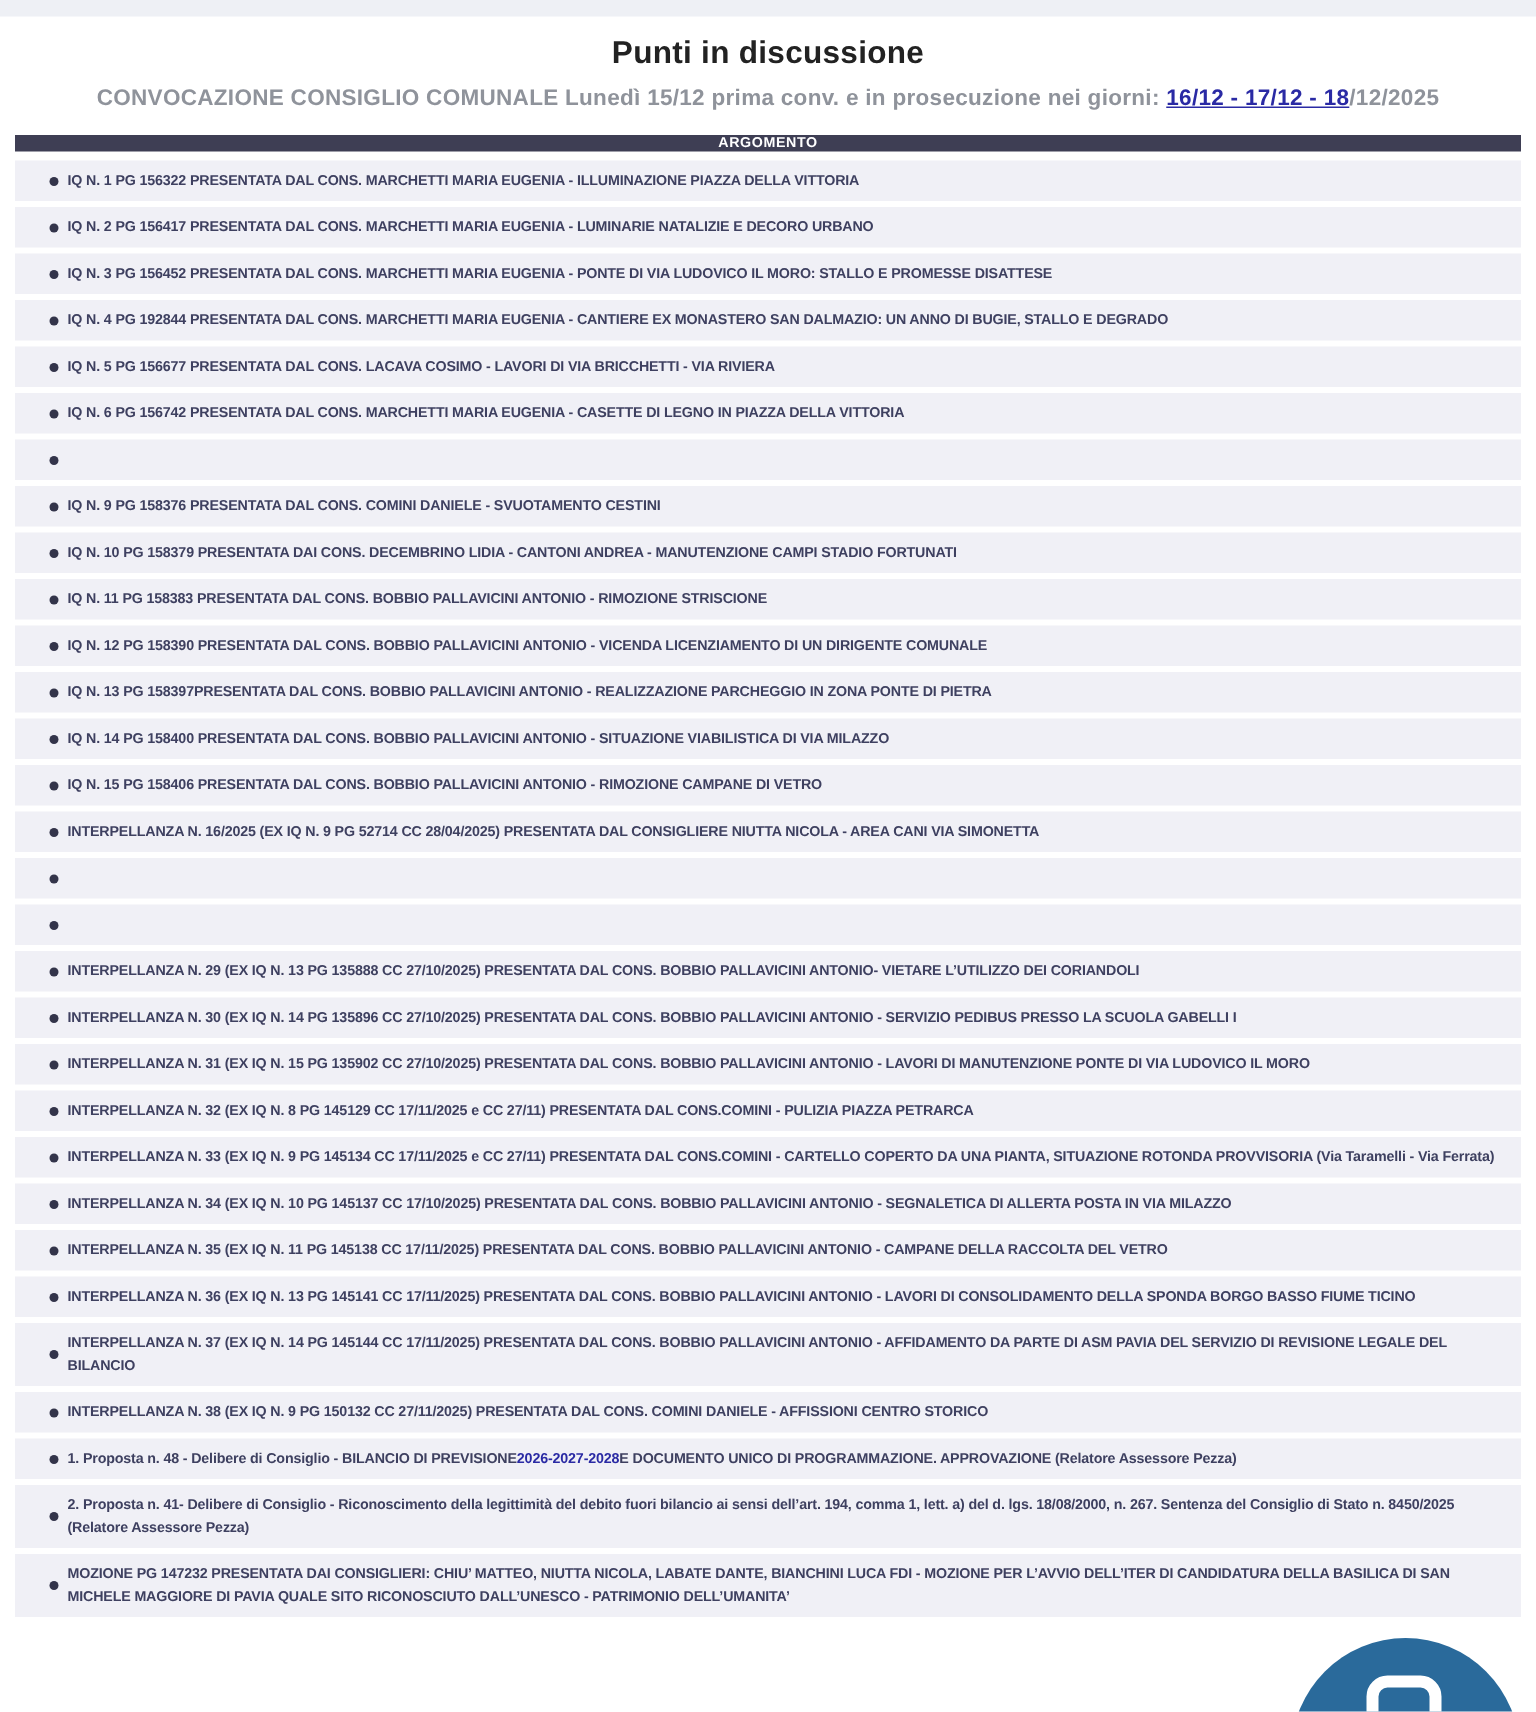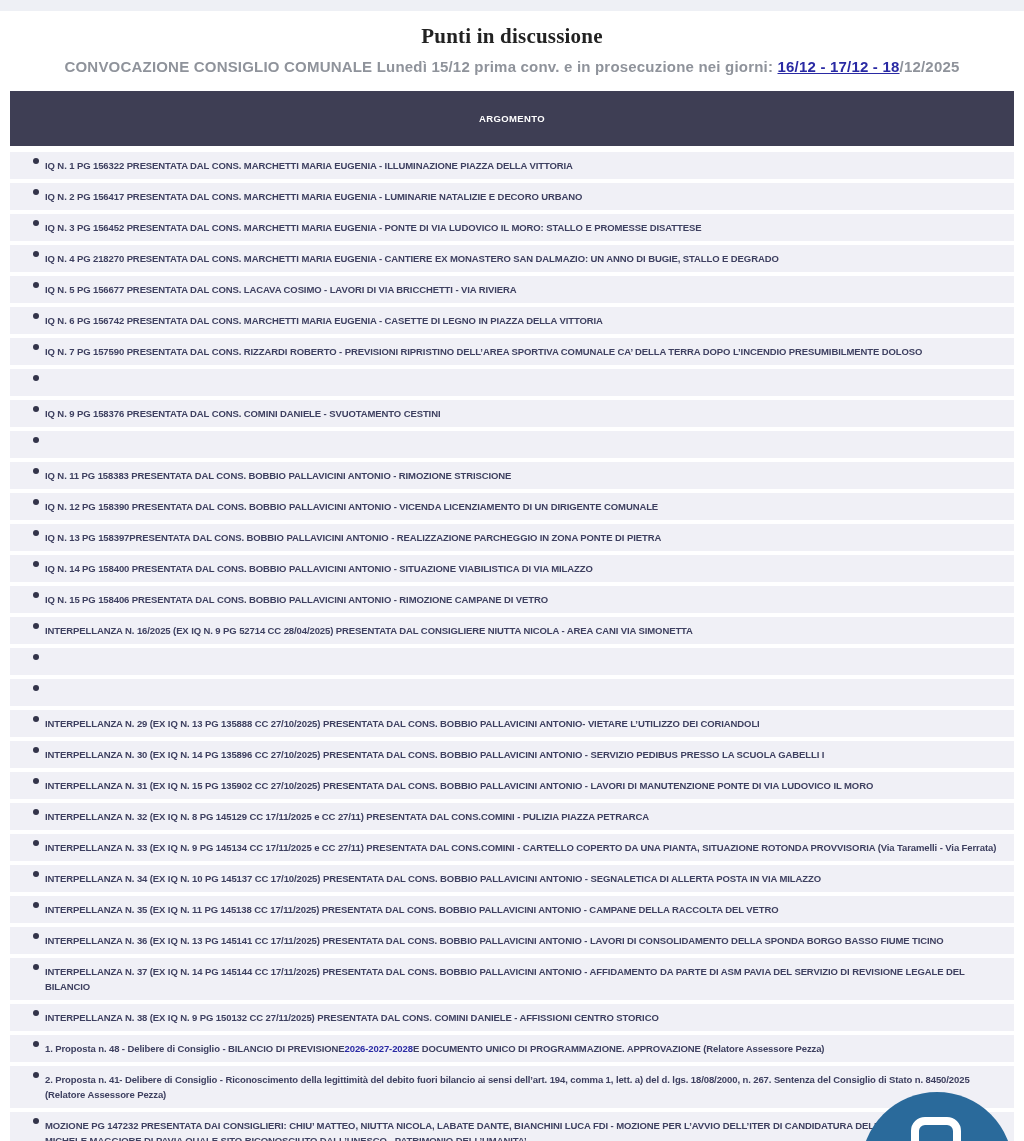--- a/index.html
+++ b/index.html
@@ -13,42 +13,41 @@
   .top-strip {
     width: 100%; height: 11px;
     background: #eef0f5;
   }
   .page-title {
     margin: 13px 10px 9px;
     text-align: center;
     font-size: 21px; font-weight: 700;
     color: #222222;
     letter-spacing: 0.2px;
-    font-family: Liberation Serif, serif;
   }
   .subtitle {
     margin: 0 12px 16px;
     text-align: center;
     font-size: 15px; font-weight: 600;
     color: #8f939b;
     letter-spacing: 0.2px;
   }
   .subtitle .hl { color: #2a2aa4; font-weight: 700; text-decoration: underline; }
   .table-wrap { margin: 0 10px; }
   .table-header {
     background: #3e3e54;
     color: #ffffff;
     font-size: 9.5px; font-weight: 700;
     text-align: center;
     letter-spacing: 0.4px;
-    padding: 22px 0;
+    padding: 0 0;
     margin-bottom: 6px;
   }
   .row {
-    display: flex; align-items: flex-start;
+    display: flex; align-items: center;
     background: #f0f0f6;
     margin-bottom: 4px;
     padding: 6px 12px 6px 0;
     min-height: 27px;
   }
   .bullet {
     flex: 0 0 auto;
     width: 6px; height: 6px;
     border-radius: 50%;
     background: #33344a;
@@ -97,43 +96,40 @@
       <div class="row">
         <span class="bullet"></span>
         <span class="row-text"><span>IQ N. 2 PG 156417 PRESENTATA DAL CONS. MARCHETTI MARIA EUGENIA - LUMINARIE NATALIZIE E DECORO URBANO</span></span>
       </div>
       <div class="row">
         <span class="bullet"></span>
         <span class="row-text"><span>IQ N. 3 PG 156452 PRESENTATA DAL CONS. MARCHETTI MARIA EUGENIA - PONTE DI VIA LUDOVICO IL MORO: STALLO E PROMESSE DISATTESE</span></span>
       </div>
       <div class="row">
         <span class="bullet"></span>
-        <span class="row-text"><span>IQ N. 4 PG 218270 PRESENTATA DAL CONS. MARCHETTI MARIA EUGENIA - CANTIERE EX MONASTERO SAN DALMAZIO: UN ANNO DI BUGIE, STALLO E DEGRADO</span></span>
+        <span class="row-text"><span>IQ N. 4 PG 192844 PRESENTATA DAL CONS. MARCHETTI MARIA EUGENIA - CANTIERE EX MONASTERO SAN DALMAZIO: UN ANNO DI BUGIE, STALLO E DEGRADO</span></span>
       </div>
       <div class="row">
         <span class="bullet"></span>
         <span class="row-text"><span>IQ N. 5 PG 156677 PRESENTATA DAL CONS. LACAVA COSIMO - LAVORI DI VIA BRICCHETTI - VIA RIVIERA</span></span>
       </div>
       <div class="row">
         <span class="bullet"></span>
         <span class="row-text"><span>IQ N. 6 PG 156742 PRESENTATA DAL CONS. MARCHETTI MARIA EUGENIA - CASETTE DI LEGNO IN PIAZZA DELLA VITTORIA</span></span>
       </div>
       <div class="row">
         <span class="bullet"></span>
-        <span class="row-text"><span>IQ N. 7 PG 157590 PRESENTATA DAL CONS. RIZZARDI ROBERTO - PREVISIONI RIPRISTINO DELL’AREA SPORTIVA COMUNALE CA’ DELLA TERRA DOPO L’INCENDIO PRESUMIBILMENTE DOLOSO</span></span>
-      </div>
-      <div class="row">
-        <span class="bullet"></span>
       </div>
       <div class="row">
         <span class="bullet"></span>
         <span class="row-text"><span>IQ N. 9 PG 158376 PRESENTATA DAL CONS. COMINI DANIELE - SVUOTAMENTO CESTINI</span></span>
       </div>
       <div class="row">
         <span class="bullet"></span>
+        <span class="row-text"><span>IQ N. 10 PG 158379 PRESENTATA DAI CONS. DECEMBRINO LIDIA - CANTONI ANDREA - MANUTENZIONE CAMPI STADIO FORTUNATI</span></span>
       </div>
       <div class="row">
         <span class="bullet"></span>
         <span class="row-text"><span>IQ N. 11 PG 158383 PRESENTATA DAL CONS. BOBBIO PALLAVICINI ANTONIO - RIMOZIONE STRISCIONE</span></span>
       </div>
       <div class="row">
         <span class="bullet"></span>
         <span class="row-text"><span>IQ N. 12 PG 158390 PRESENTATA DAL CONS. BOBBIO PALLAVICINI ANTONIO - VICENDA LICENZIAMENTO DI UN DIRIGENTE COMUNALE</span></span>
       </div>
       <div class="row">

